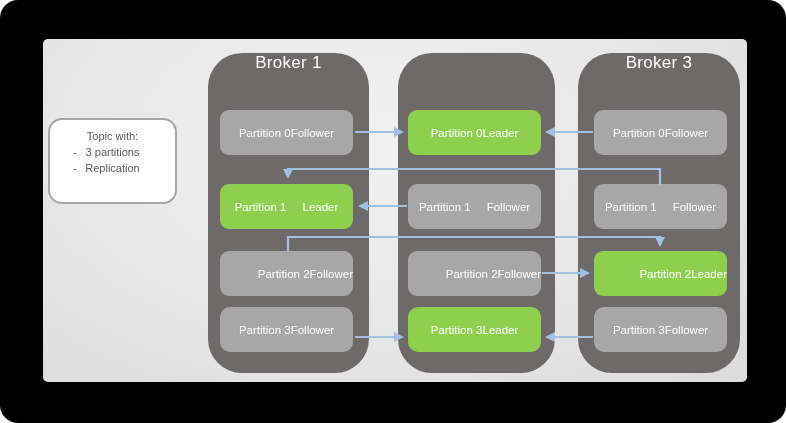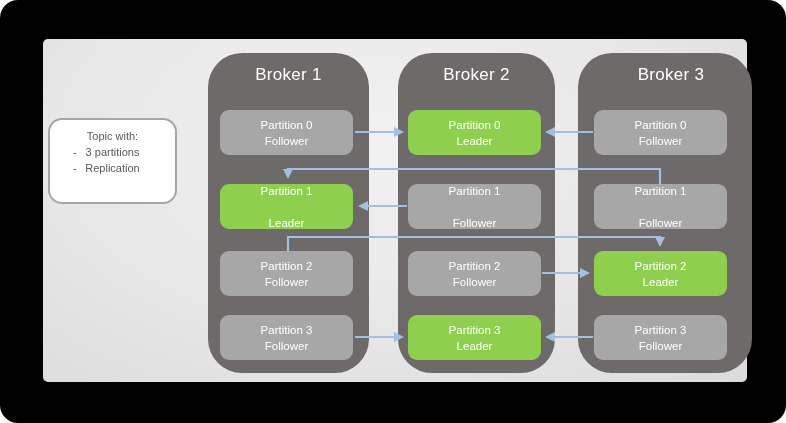--- a/index.html
+++ b/index.html
@@ -48,49 +48,48 @@
   
   .broker-col {
     position: absolute;
     top: 14px;          
     height: 320px;
     background: #6e6a69;
     border-radius: 34px;
   }
   #broker-1 { left: 165px; width: 161px; }  
   #broker-2 { left: 355px; width: 157px; }  
-  #broker-3 { left: 535px; width: 162px; padding-left: 12px; }  
+  #broker-3 { left: 535px; width: 162px; }  
   .broker-title {
-    margin-top: 12px;
     text-align: center;
     color: #ffffff;
     font-size: 17px;
     letter-spacing: 0.3px;
   }
   
   .pbox {
     position: absolute;
     width: 133px;
     height: 45px;
     border-radius: 9px;
     color: #ffffff;
     display: flex;
-    flex-direction: column;
+    flex-direction: row;
     align-items: center;
     justify-content: center;
     font-size: 11.5px;
     line-height: 16px;
     text-align: center;
   }
   .pbox.follower { background: #a7a7a7; }
   .pbox.leader   { background: #8ed04e; }
   .r0 { top: 57px; }
   .r1 { top: 131px; gap: 16px; }
-  .r2 { top: 198px; }
-  .r3 { top: 262px; }
+  .r2 { top: 198px; justify-content: flex-end; }
+  .r3 { top: 254px; border-radius: 10px; }
   #broker-1 .pbox { left: 12px; }
   #broker-2 .pbox { left: 10px; }
   #broker-3 .pbox { left: 16px; }
   
   #arrows {
     position: absolute;
     left: 0; top: 0;
     width: 786px; height: 423px;
     pointer-events: none;
   }
@@ -127,21 +126,20 @@
         <span>Partition 2</span>
         <span>Follower</span>
       </div>
       <div class="pbox follower r3">
         <span>Partition 3</span>
         <span>Follower</span>
       </div>
     </div>
 
     <div id="broker-2" class="broker-col">
-      <div class="broker-title">Broker 2</div>
       <div class="pbox leader r0">
         <span>Partition 0</span>
         <span>Leader</span>
       </div>
       <div class="pbox follower r1">
         <span>Partition 1</span>
         <span>Follower</span>
       </div>
       <div class="pbox follower r2">
         <span>Partition 2</span>

